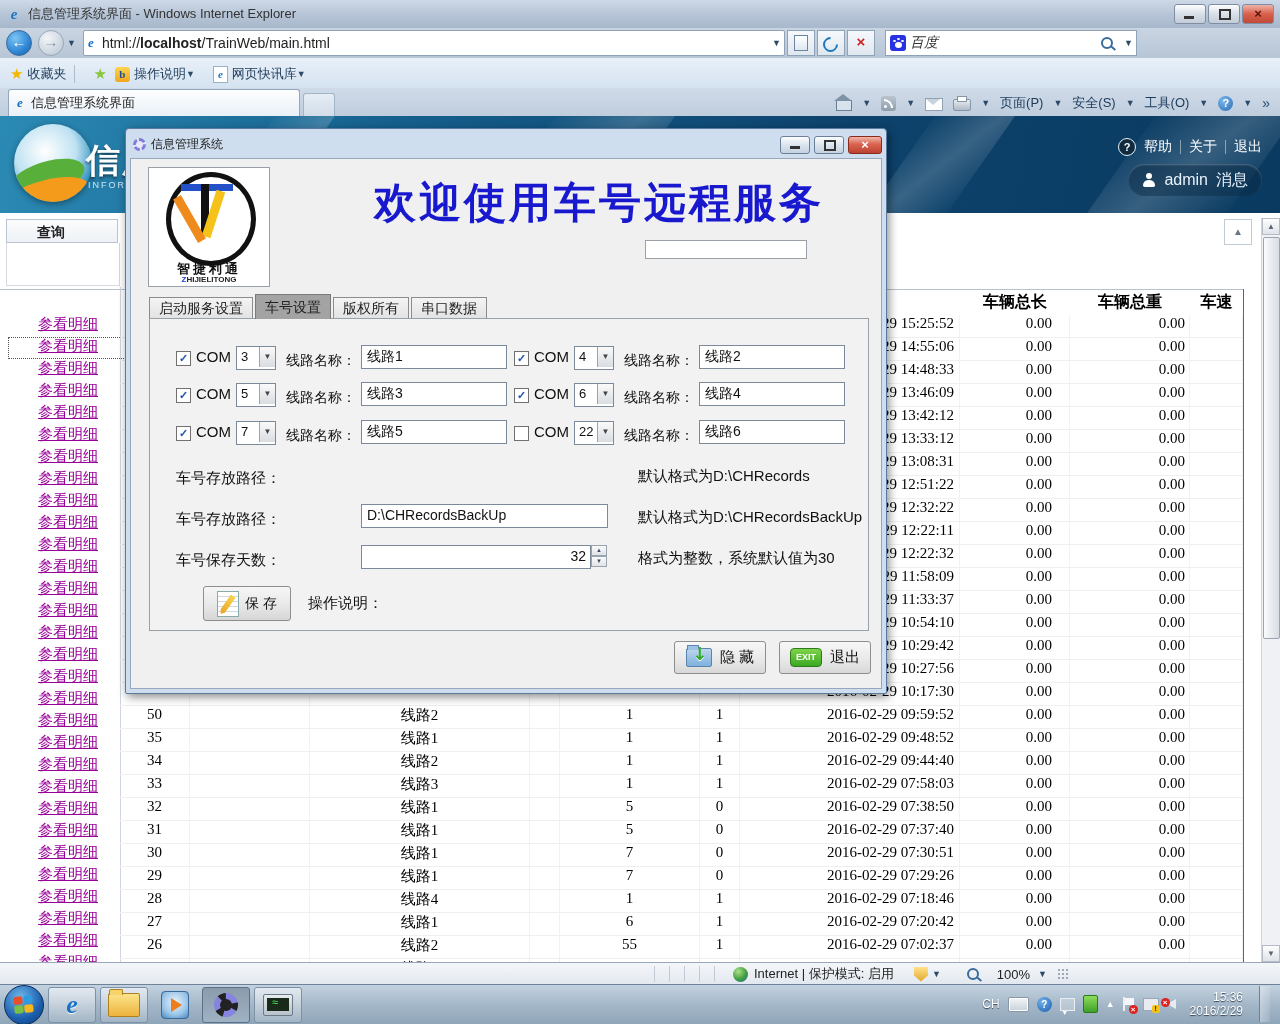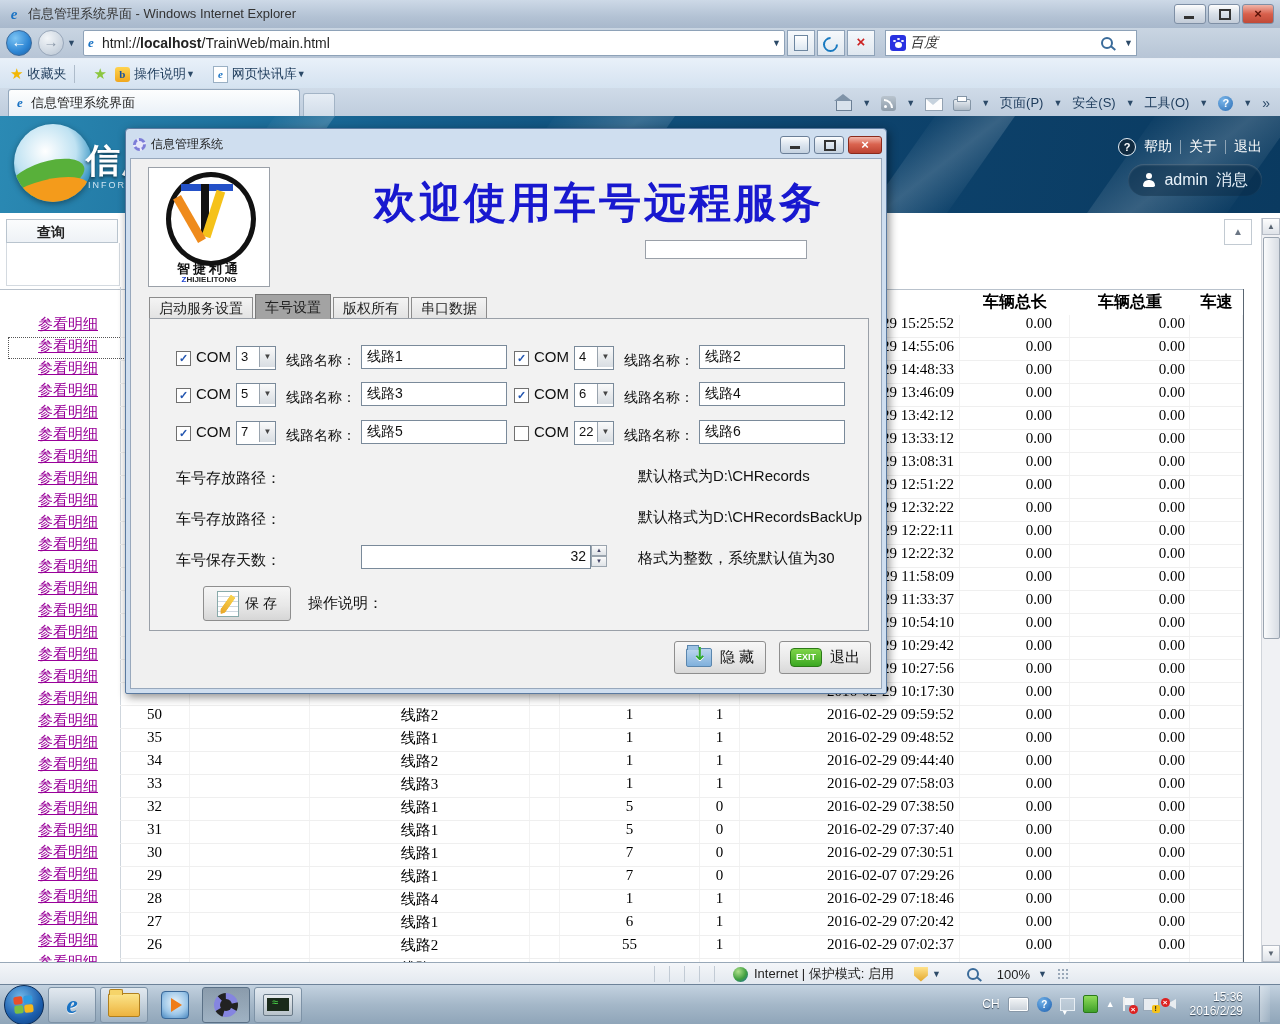--- a/index.html
+++ b/index.html
@@ -631,21 +631,21 @@
           <div class="c-wt">0.00</div>
           <div class="c-spd"></div>
         </div>
         <div class="trow">
           <div class="c-no">29</div>
           <div class="c-sp"></div>
           <div class="c-line">线路1</div>
           <div class="c-sp"></div>
           <div class="c-v1">7</div>
           <div class="c-v2">0</div>
-          <div class="c-time">2016-02-07 07:29:26</div>
+          <div class="c-time">2016-02-29 07:29:26</div>
           <div class="c-len">0.00</div>
           <div class="c-wt">0.00</div>
           <div class="c-spd"></div>
         </div>
         <div class="trow">
           <div class="c-no">28</div>
           <div class="c-sp"></div>
           <div class="c-line">线路4</div>
           <div class="c-sp"></div>
           <div class="c-v1">1</div>
@@ -791,20 +791,21 @@
             </span>
             <span class="linelab" style="left: 474px;">线路名称：</span>
             <span class="tbox" style="left: 549px; width: 146px;">线路6</span>
           </div>
         </div>
 
       <div class="frow-lab" style="top:150px;">车号存放路径：</div>
       <div class="hint" style="top:148px;">默认格式为D:\CHRecords</div>
 
       <div class="frow-lab" style="top:191px;">车号存放路径：</div>
+      <div class="tbox" style="left:211px;top:185px;width:247px;">D:\CHRecordsBackUp</div>
       <div class="hint" style="top:189px;">默认格式为D:\CHRecordsBackUp</div>
 
       <div class="frow-lab" style="top:232px;">车号保存天数：</div>
       <div class="tbox" style="left:211px;top:226px;width:230px;text-align:right;padding-right:4px;">32</div>
       <div class="spin" style="top:226px;">
         <div>▲</div>
         <div>▼</div>
       </div>
       <div class="hint" style="top:230px;">格式为整数，系统默认值为30</div>
 

